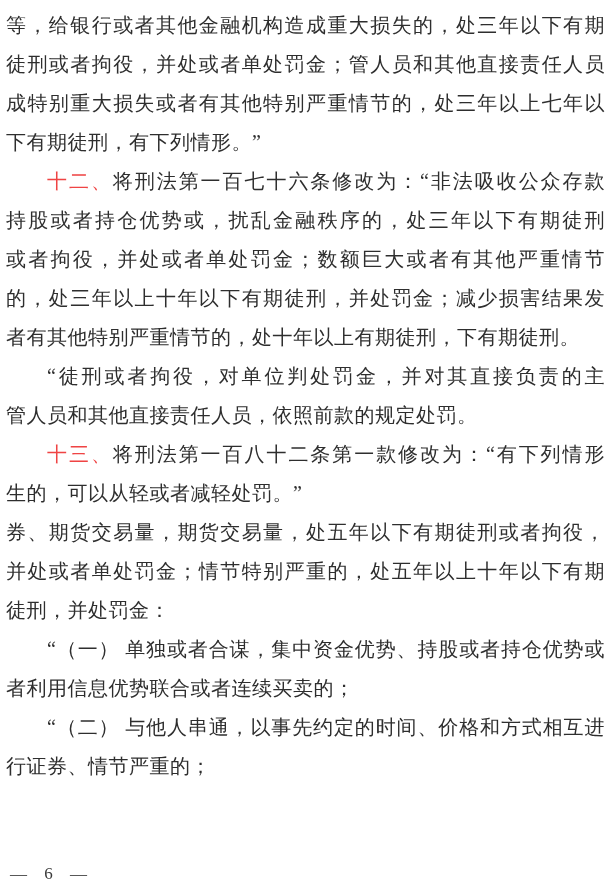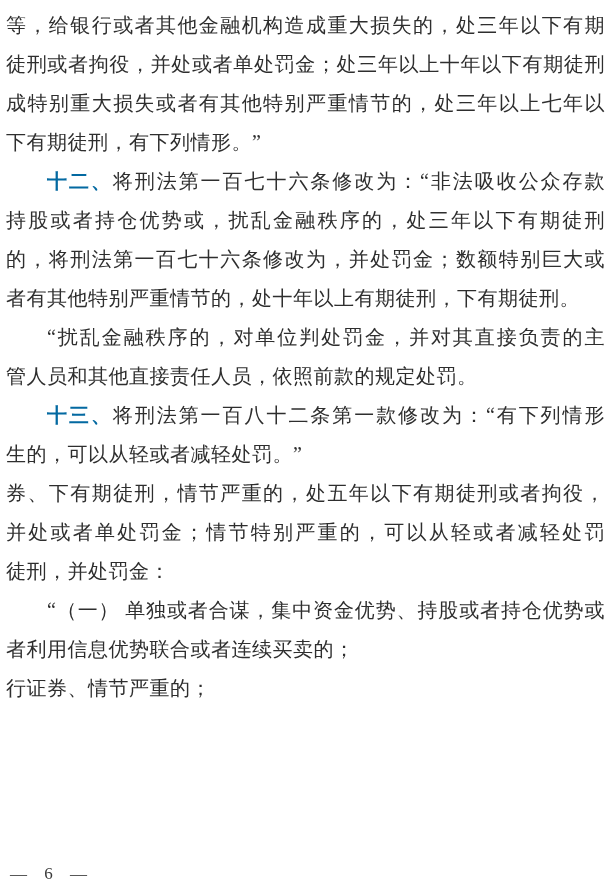--- a/index.html
+++ b/index.html
@@ -34,22 +34,22 @@
   }
   
   .line.fill {
     text-align-last: justify;
   }
   
   .line.indent {
     padding-left: 41px;
   }
   .kw {
-    font-weight: 700;
-    color: #0369a1;
+    font-weight: 400;
+    color: #ef4444;
   }
   .page-footer {
     position: absolute;
     left: 10px;
     bottom: 4px;
     height: 22px;
     line-height: 22px;
   }
   .page-number {
     font-size: 17px;
@@ -57,34 +57,36 @@
     word-spacing: 5px;
     color: #3a3a3a;
   }
 </style>
 </head>
 <body>
 
 <div class="page">
   <main class="doc-body" id="doc-body">
       <div class="line fill">等，给银行或者其他金融机构造成重大损失的，处三年以下有期</div>
-      <div class="line fill">徒刑或者拘役，并处或者单处罚金；处三年以上十年以下有期徒刑</div>
+      <div class="line fill">徒刑或者拘役，并处或者单处罚金；管人员和其他直接责任人员</div>
       <div class="line fill">成特别重大损失或者有其他特别严重情节的，处三年以上七年以</div>
       <div class="line">下有期徒刑，有下列情形。”</div>
       <div class="line indent fill"><b class="kw">十二、</b>将刑法第一百七十六条修改为：“非法吸收公众存款</div>
       <div class="line fill">持股或者持仓优势或，扰乱金融秩序的，处三年以下有期徒刑</div>
-      <div class="line fill">的，将刑法第一百七十六条修改为，并处罚金；数额特别巨大或</div>
+      <div class="line fill">或者拘役，并处或者单处罚金；数额巨大或者有其他严重情节</div>
+      <div class="line fill">的，处三年以上十年以下有期徒刑，并处罚金；减少损害结果发</div>
       <div class="line">者有其他特别严重情节的，处十年以上有期徒刑，下有期徒刑。</div>
-      <div class="line indent fill">“扰乱金融秩序的，对单位判处罚金，并对其直接负责的主</div>
+      <div class="line indent fill">“徒刑或者拘役，对单位判处罚金，并对其直接负责的主</div>
       <div class="line">管人员和其他直接责任人员，依照前款的规定处罚。</div>
       <div class="line indent fill"><b class="kw">十三、</b>将刑法第一百八十二条第一款修改为：“有下列情形</div>
       <div class="line">生的，可以从轻或者减轻处罚。”</div>
-      <div class="line fill">券、下有期徒刑，情节严重的，处五年以下有期徒刑或者拘役，</div>
-      <div class="line fill">并处或者单处罚金；情节特别严重的，可以从轻或者减轻处罚</div>
+      <div class="line fill">券、期货交易量，期货交易量，处五年以下有期徒刑或者拘役，</div>
+      <div class="line fill">并处或者单处罚金；情节特别严重的，处五年以上十年以下有期</div>
       <div class="line">徒刑，并处罚金：</div>
       <div class="line indent fill">“（一） 单独或者合谋，集中资金优势、持股或者持仓优势或</div>
       <div class="line">者利用信息优势联合或者连续买卖的；</div>
+      <div class="line indent fill">“（二） 与他人串通，以事先约定的时间、价格和方式相互进</div>
       <div class="line">行证券、情节严重的；</div>
     </main>
   <footer class="page-footer">
     <span class="page-number">— 6 —</span>
   </footer>
 </div>
 
 </body></html>

